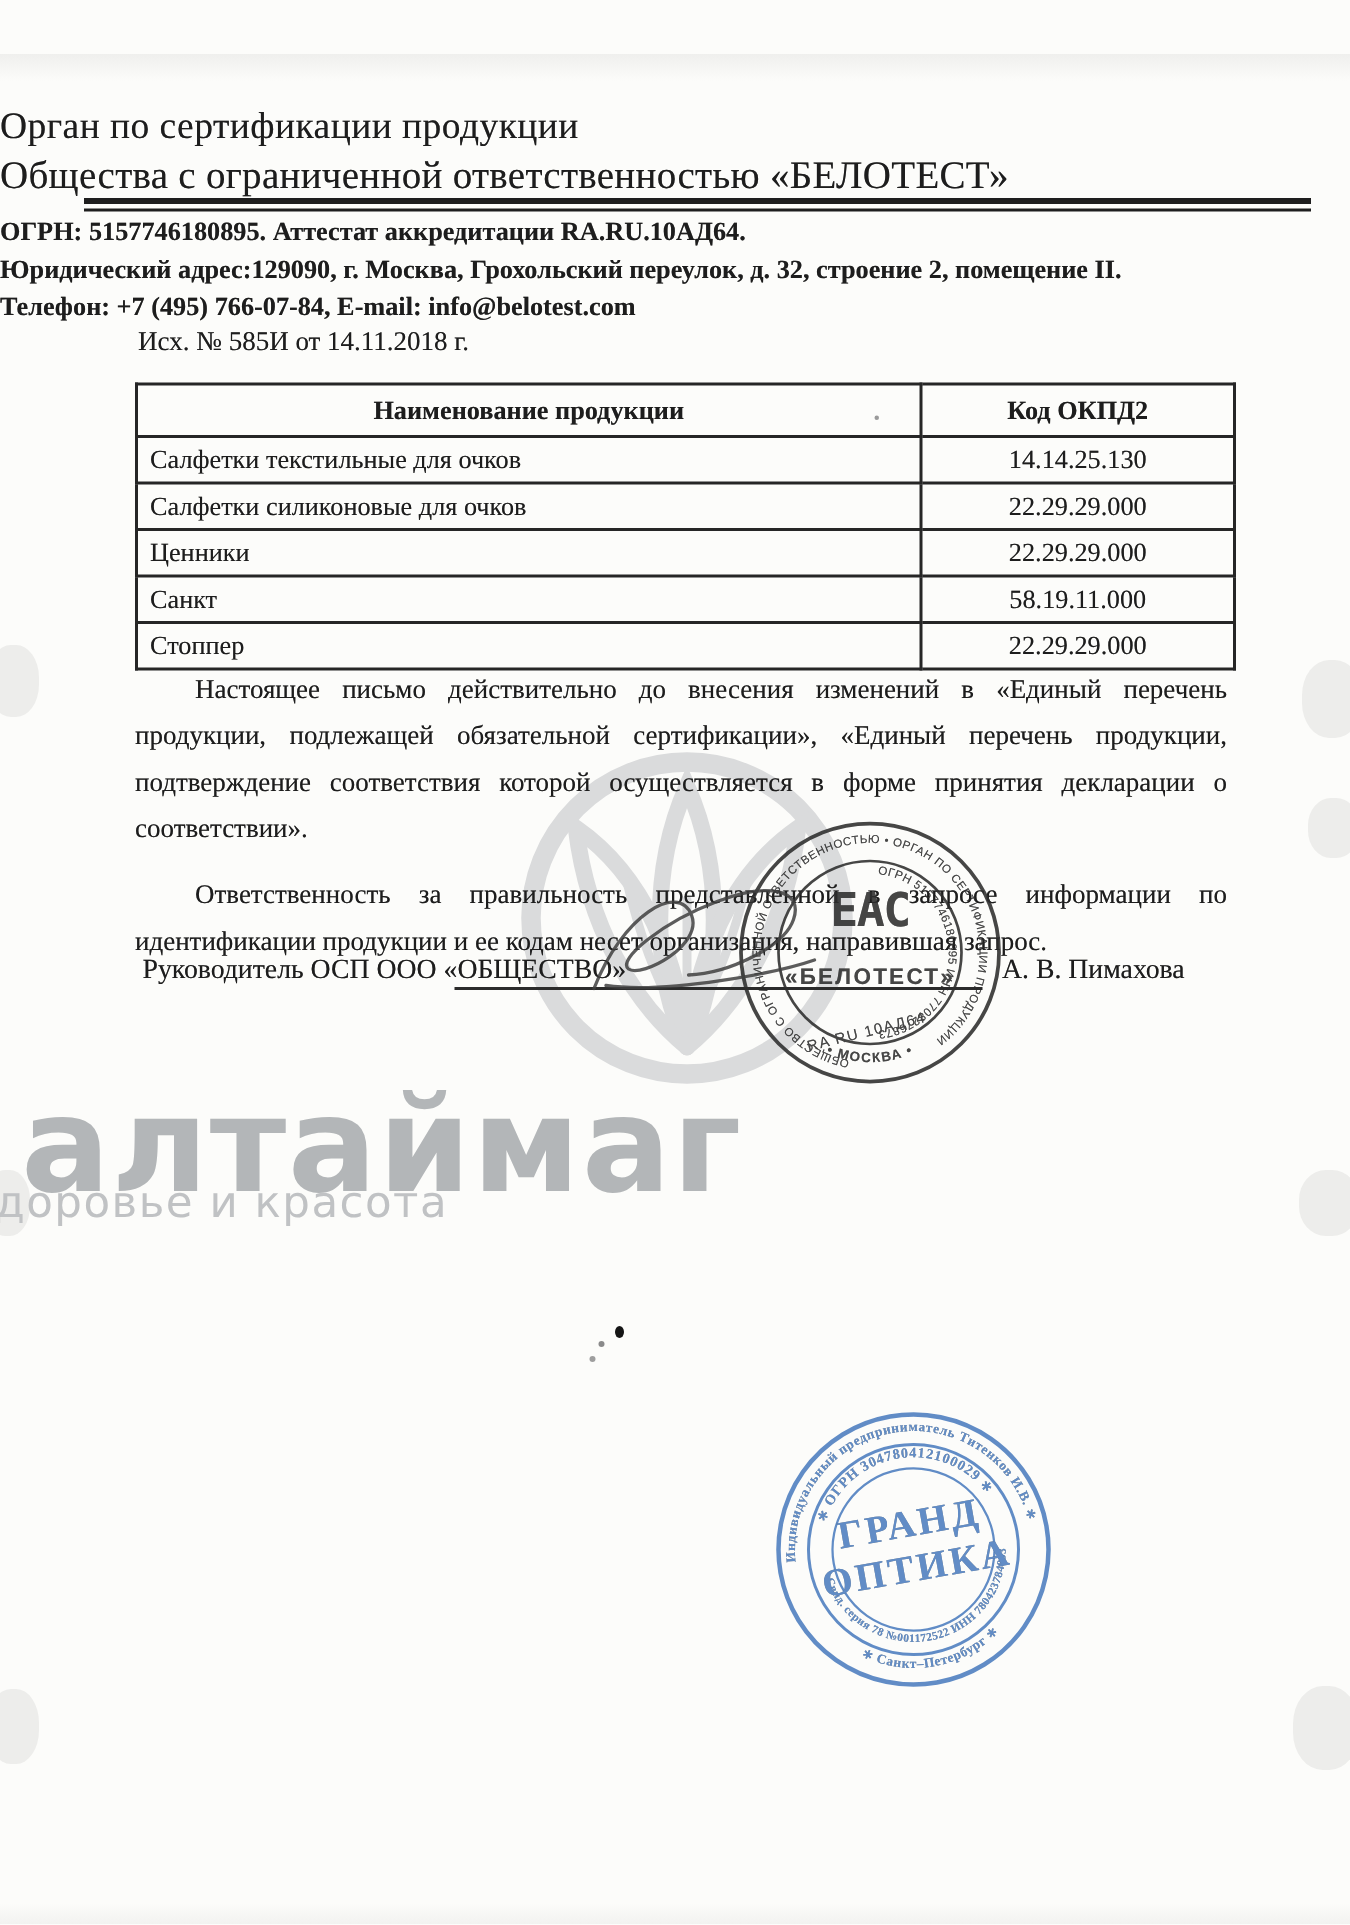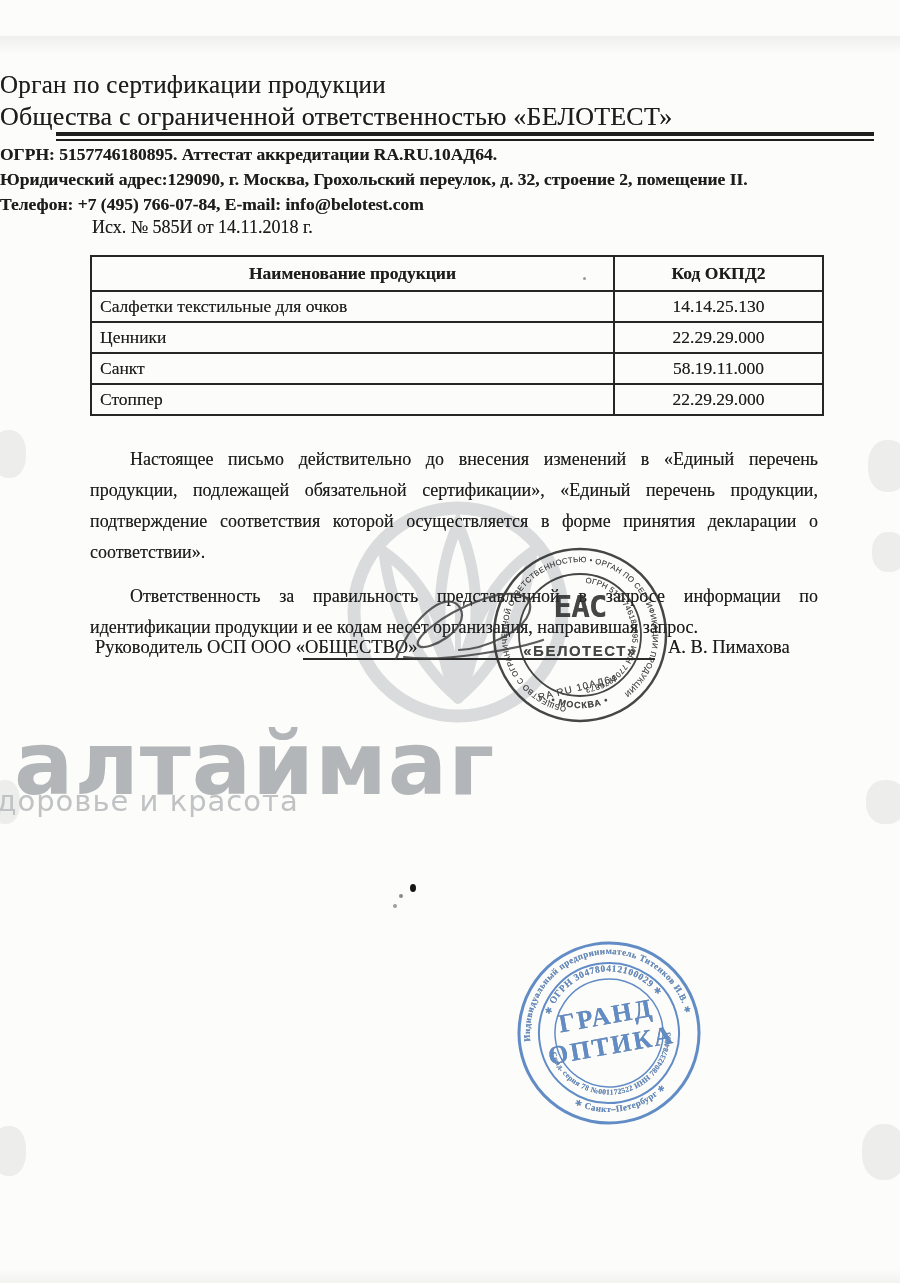--- a/index.html
+++ b/index.html
@@ -139,20 +139,24 @@
     <tbody>
         <tr>
       <th>Наименование продукции</th>
       <th>Код ОКПД2</th>
     </tr>
     <tr>
       <td class="cell-name">Салфетки текстильные для очков</td>
       <td class="cell-code">14.14.25.130</td>
     </tr>
     <tr>
+      <td class="cell-name">Салфетки силиконовые для очков</td>
+      <td class="cell-code">22.29.29.000</td>
+    </tr>
+    <tr>
       <td class="cell-name">Ценники</td>
       <td class="cell-code">22.29.29.000</td>
     </tr>
     <tr>
       <td class="cell-name">Санкт</td>
       <td class="cell-code">58.19.11.000</td>
     </tr>
     <tr>
       <td class="cell-name">Стоппер</td>
       <td class="cell-code">22.29.29.000</td>

